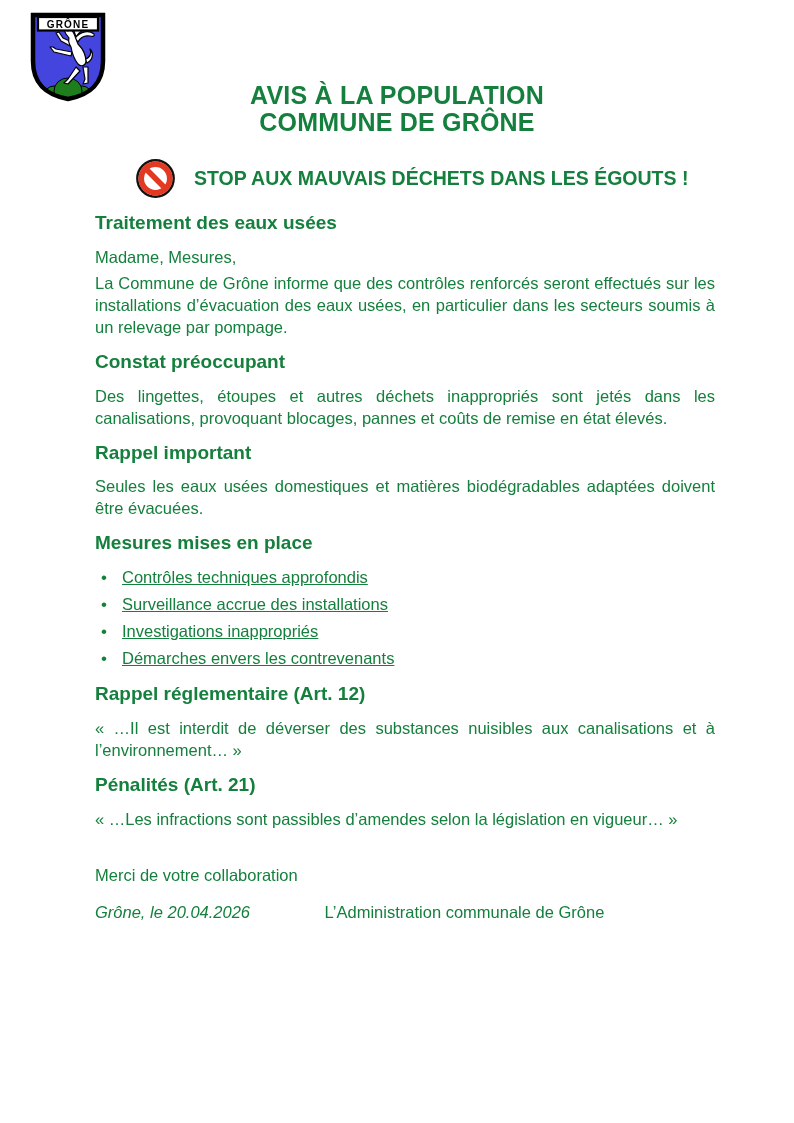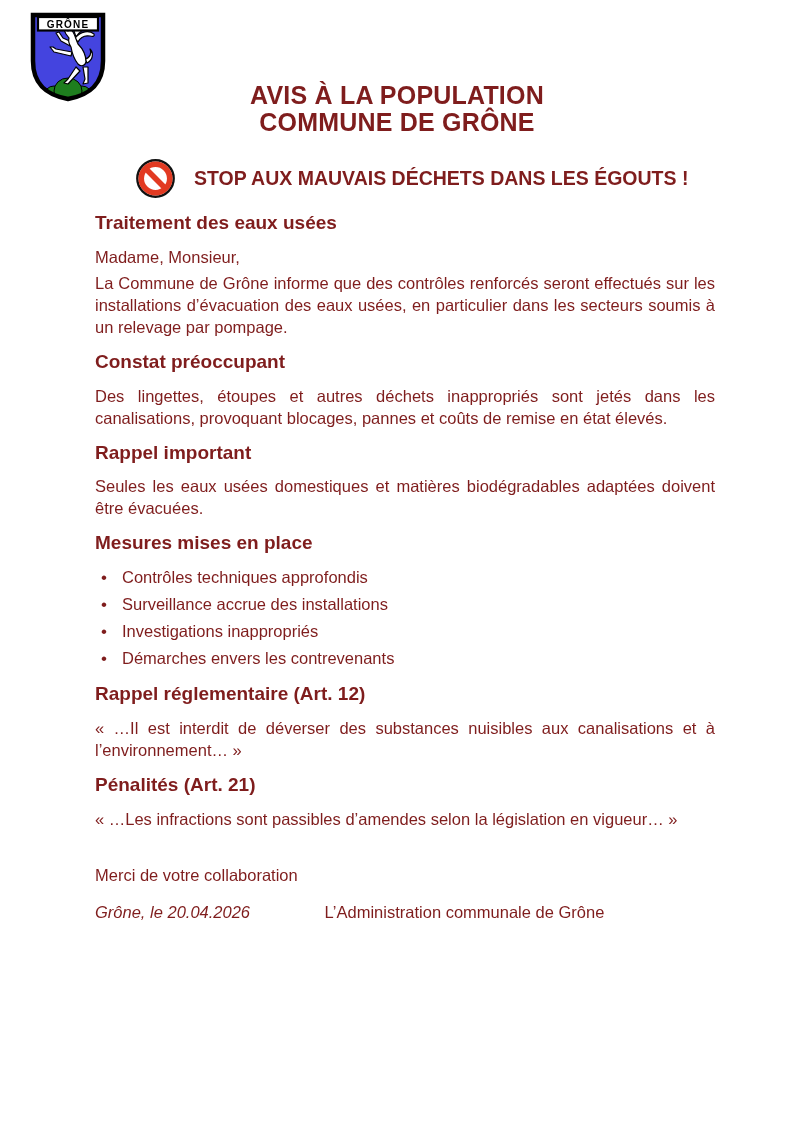--- a/index.html
+++ b/index.html
@@ -1,19 +1,19 @@
 <!DOCTYPE html>
 <html><head>
 <meta charset="utf-8">
 <style>
   html,body{margin:0;padding:0;background:#fff;}
   .page{
     position:relative;
     width:794px;height:1123px;
-    background:#fff;color:#7f1d1d;
+    background:#fff;color:#15803d;
     font-family:"Liberation Sans","DejaVu Sans",sans-serif;
     overflow:hidden;
   }
   .crest{position:absolute;left:28px;top:11px;width:80px;height:92px;}
   .doc-title{
     margin:82px 0 0 0;
     text-align:center;
     font-size:25px;line-height:26.5px;font-weight:bold;letter-spacing:.2px;
   }
   .doc-title span{display:block;}
@@ -24,21 +24,21 @@
   }
   .alert-row svg{flex:0 0 auto;display:block;}
   .alert-text{font-size:19.5px;font-weight:bold;white-space:nowrap;}
   h2{
     font-size:19px;font-weight:bold;
     margin:12px 0 11px 0;line-height:1.25;
   }
   p{font-size:16.5px;line-height:22px;margin:0 0 4px 0;}
   p.just{text-align:justify;}
   ul.measures{list-style:none;margin:0 0 2px 0;padding:0 0 0 6px;}
-  ul.measures li{font-size:16.5px;line-height:22px;margin:0 0 4px 0;}
+  ul.measures li{font-size:16.5px;line-height:22px;margin:0 0 4px 0;text-decoration:underline;}
   ul.measures li::before{content:"\2022";display:inline-block;width:21px;font-size:17px;}
   .thanks{margin-top:34px;}
   .dateline{margin-top:15px;font-size:16.5px;line-height:22px;}
   .place{display:inline-block;width:225px;font-style:italic;}
 </style>
 </head>
 <body>
 
 <div class="page">
 
@@ -85,21 +85,21 @@
       <svg width="41" height="41" viewBox="0 0 44 44" aria-hidden="true">
         <circle cx="22" cy="22" r="19.5" fill="#fff" stroke="#111" stroke-width="2.6"></circle>
         <circle cx="22" cy="22" r="15.3" fill="none" stroke-width="6" stroke="#E23A22"></circle>
         <line x1="11.6" y1="11.6" x2="32.4" y2="32.4" stroke-width="6" stroke="#E23A22"></line>
       </svg>
       <span class="alert-text">STOP AUX MAUVAIS DÉCHETS DANS LES ÉGOUTS !</span>
     </div>
 
     <section>
       <h2>Traitement des eaux usées</h2>
-      <p>Madame, Monsieur,</p>
+      <p>Madame, Mesures,</p>
       <p class="just">La Commune de Grône informe que des contrôles renforcés seront effectués sur les installations d’évacuation des eaux usées, en particulier dans les secteurs soumis à un relevage par pompage.</p>
     </section>
 
     <section>
       <h2>Constat préoccupant</h2>
       <p class="just">Des lingettes, étoupes et autres déchets inappropriés sont jetés dans les canalisations, provoquant blocages, pannes et coûts de remise en état élevés.</p>
     </section>
 
     <section>
       <h2>Rappel important</h2>

